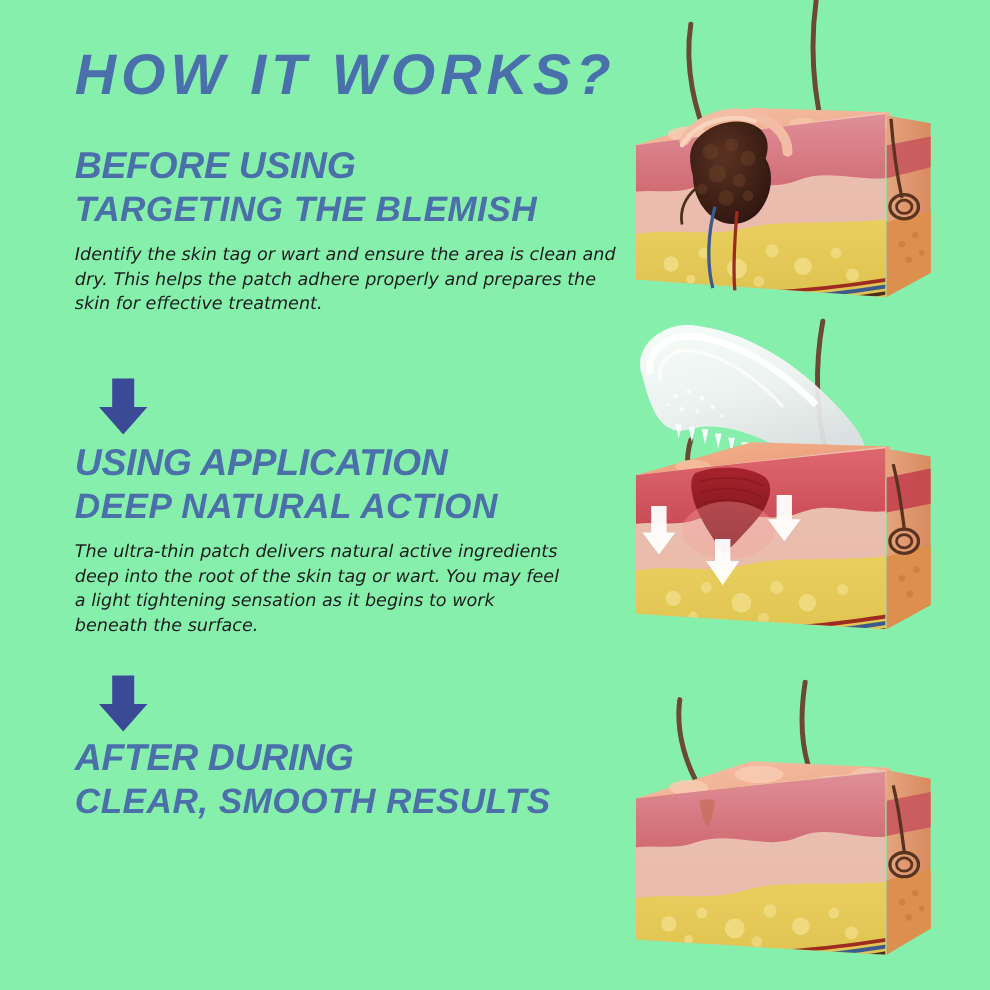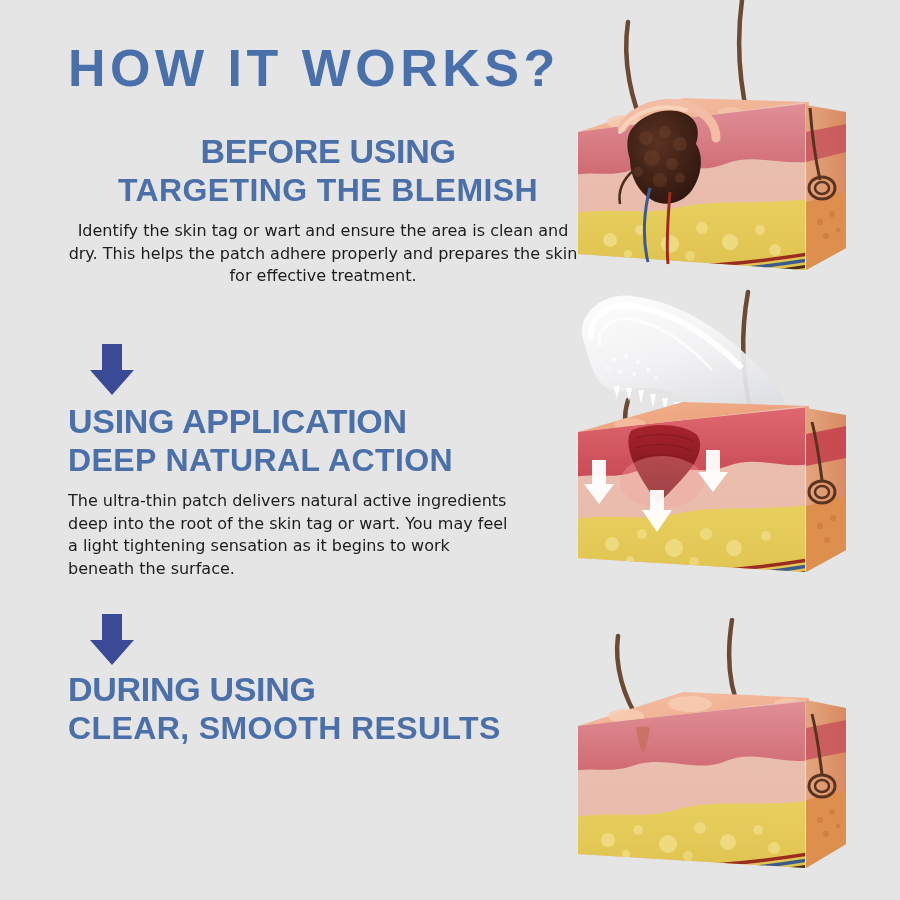--- a/index.html
+++ b/index.html
@@ -8,22 +8,23 @@
     padding: 0;
     background: #ffffff;
   }
   body {
     font-family: "DejaVu Sans", sans-serif;
   }
   #page {
     position: relative;
     width: 900px;
     height: 900px;
-    background: #e5e5e5;
+    background: #86efac;
     overflow: hidden;
+    font-style: italic;
   }
 
   
   #text-col {
     position: absolute;
     left: 0;
     top: 0;
     width: 600px;
     height: 900px;
   }
@@ -39,21 +40,21 @@
     letter-spacing: 4.5px;
     color: #4a70ab;
     white-space: nowrap;
   }
 
   .section {
     position: absolute;
     left: 68px;
     width: 520px;
   }
-  #section-1 { top: 134px; text-align: center; }
+  #section-1 { top: 134px; }
   #section-2 { top: 404px; }
   #section-3 { top: 672px; }
 
   .sec-head {
     font-family: "Liberation Sans", sans-serif;
     font-weight: bold;
     font-size: 34px;
     line-height: 1.04;
     letter-spacing: -0.3px;
     color: #4a6fa9;
@@ -137,21 +138,21 @@
       <p class="sec-body">The ultra-thin patch delivers natural active ingredients deep into the root of the skin tag or wart. You may feel a light tightening sensation as it begins to work beneath the surface.</p>
     </div>
 
     <div class="arrow-wrap" id="arrow-2">
       <svg width="64" height="56" viewBox="0 0 64 56" aria-hidden="true">
         <polygon points="22,2 42,2 42,28 54,28 32,53 10,28 22,28" fill="#3b4a96"></polygon>
       </svg>
     </div>
 
     <div class="section" id="section-3">
-      <div class="sec-head">DURING USING</div>
+      <div class="sec-head">AFTER DURING</div>
       <div class="sec-sub">CLEAR, SMOOTH RESULTS</div>
     </div>
   </div>
 
   <div id="illus-col">
 
     <div class="illus" id="illus-1">
       <svg width="330" height="300" viewBox="0 0 330 300" aria-hidden="true">
         <defs>
           <linearGradient id="g1top" x1="0" y1="0" x2="1" y2="1">

